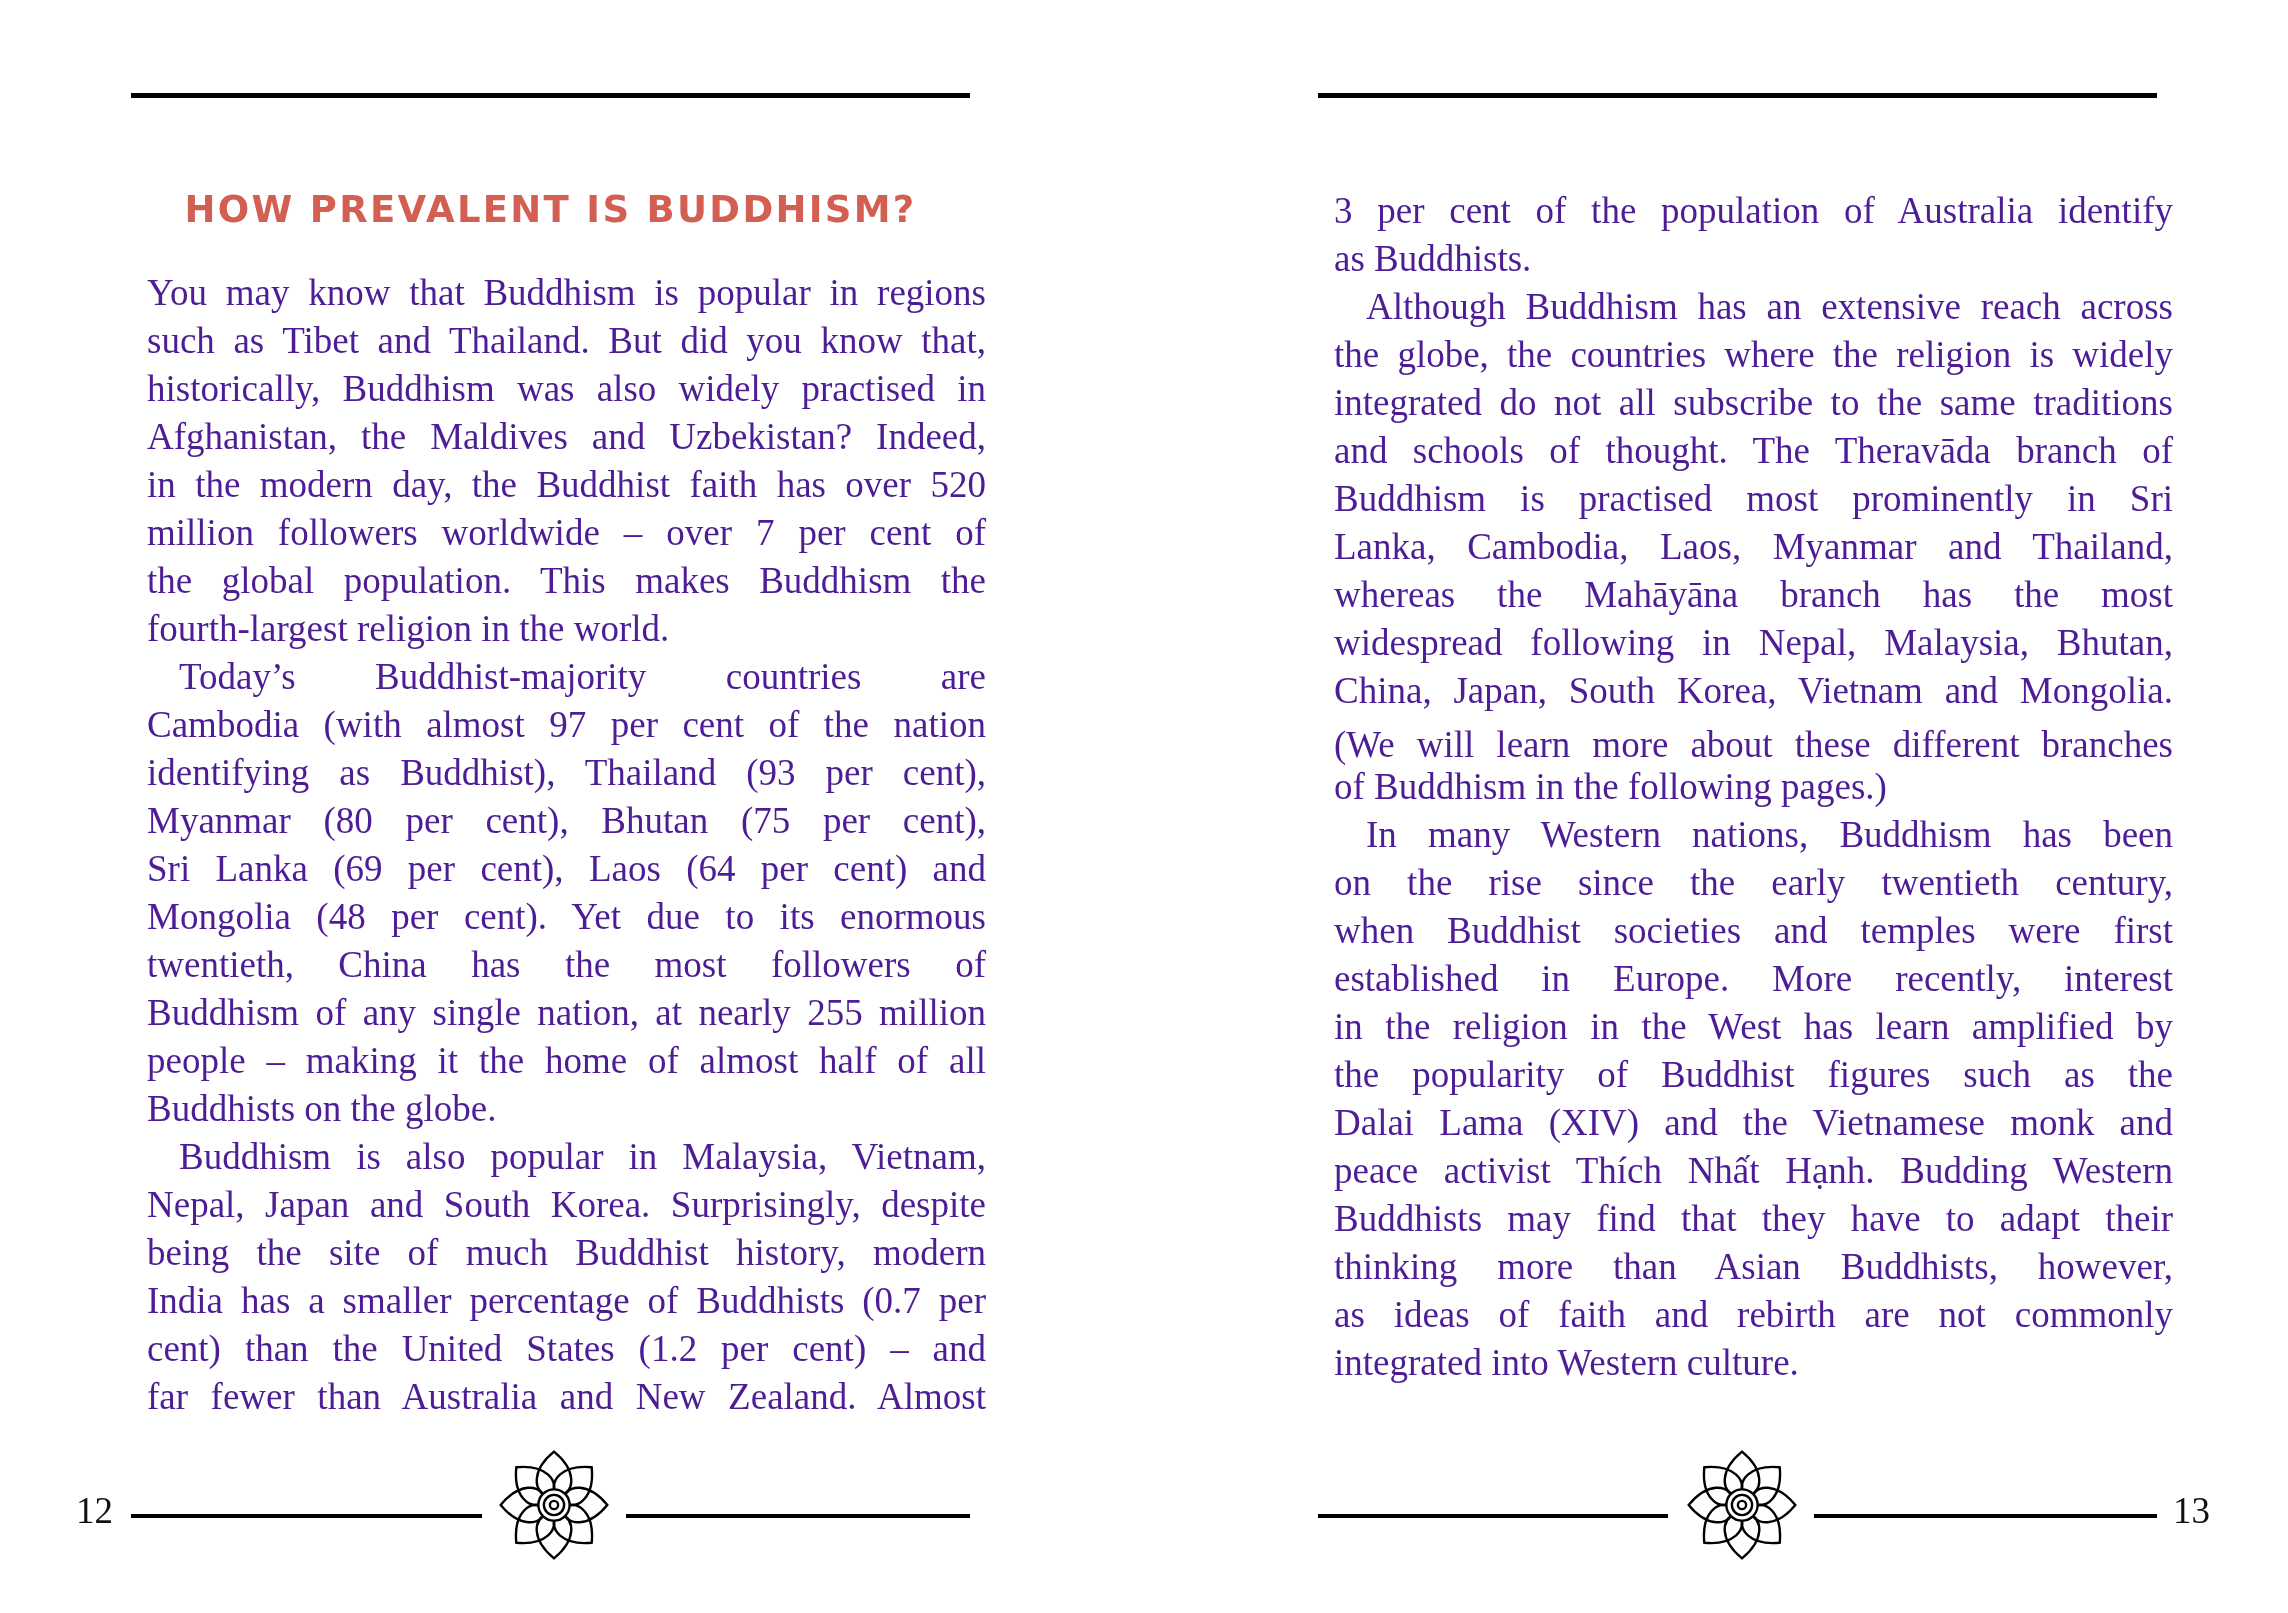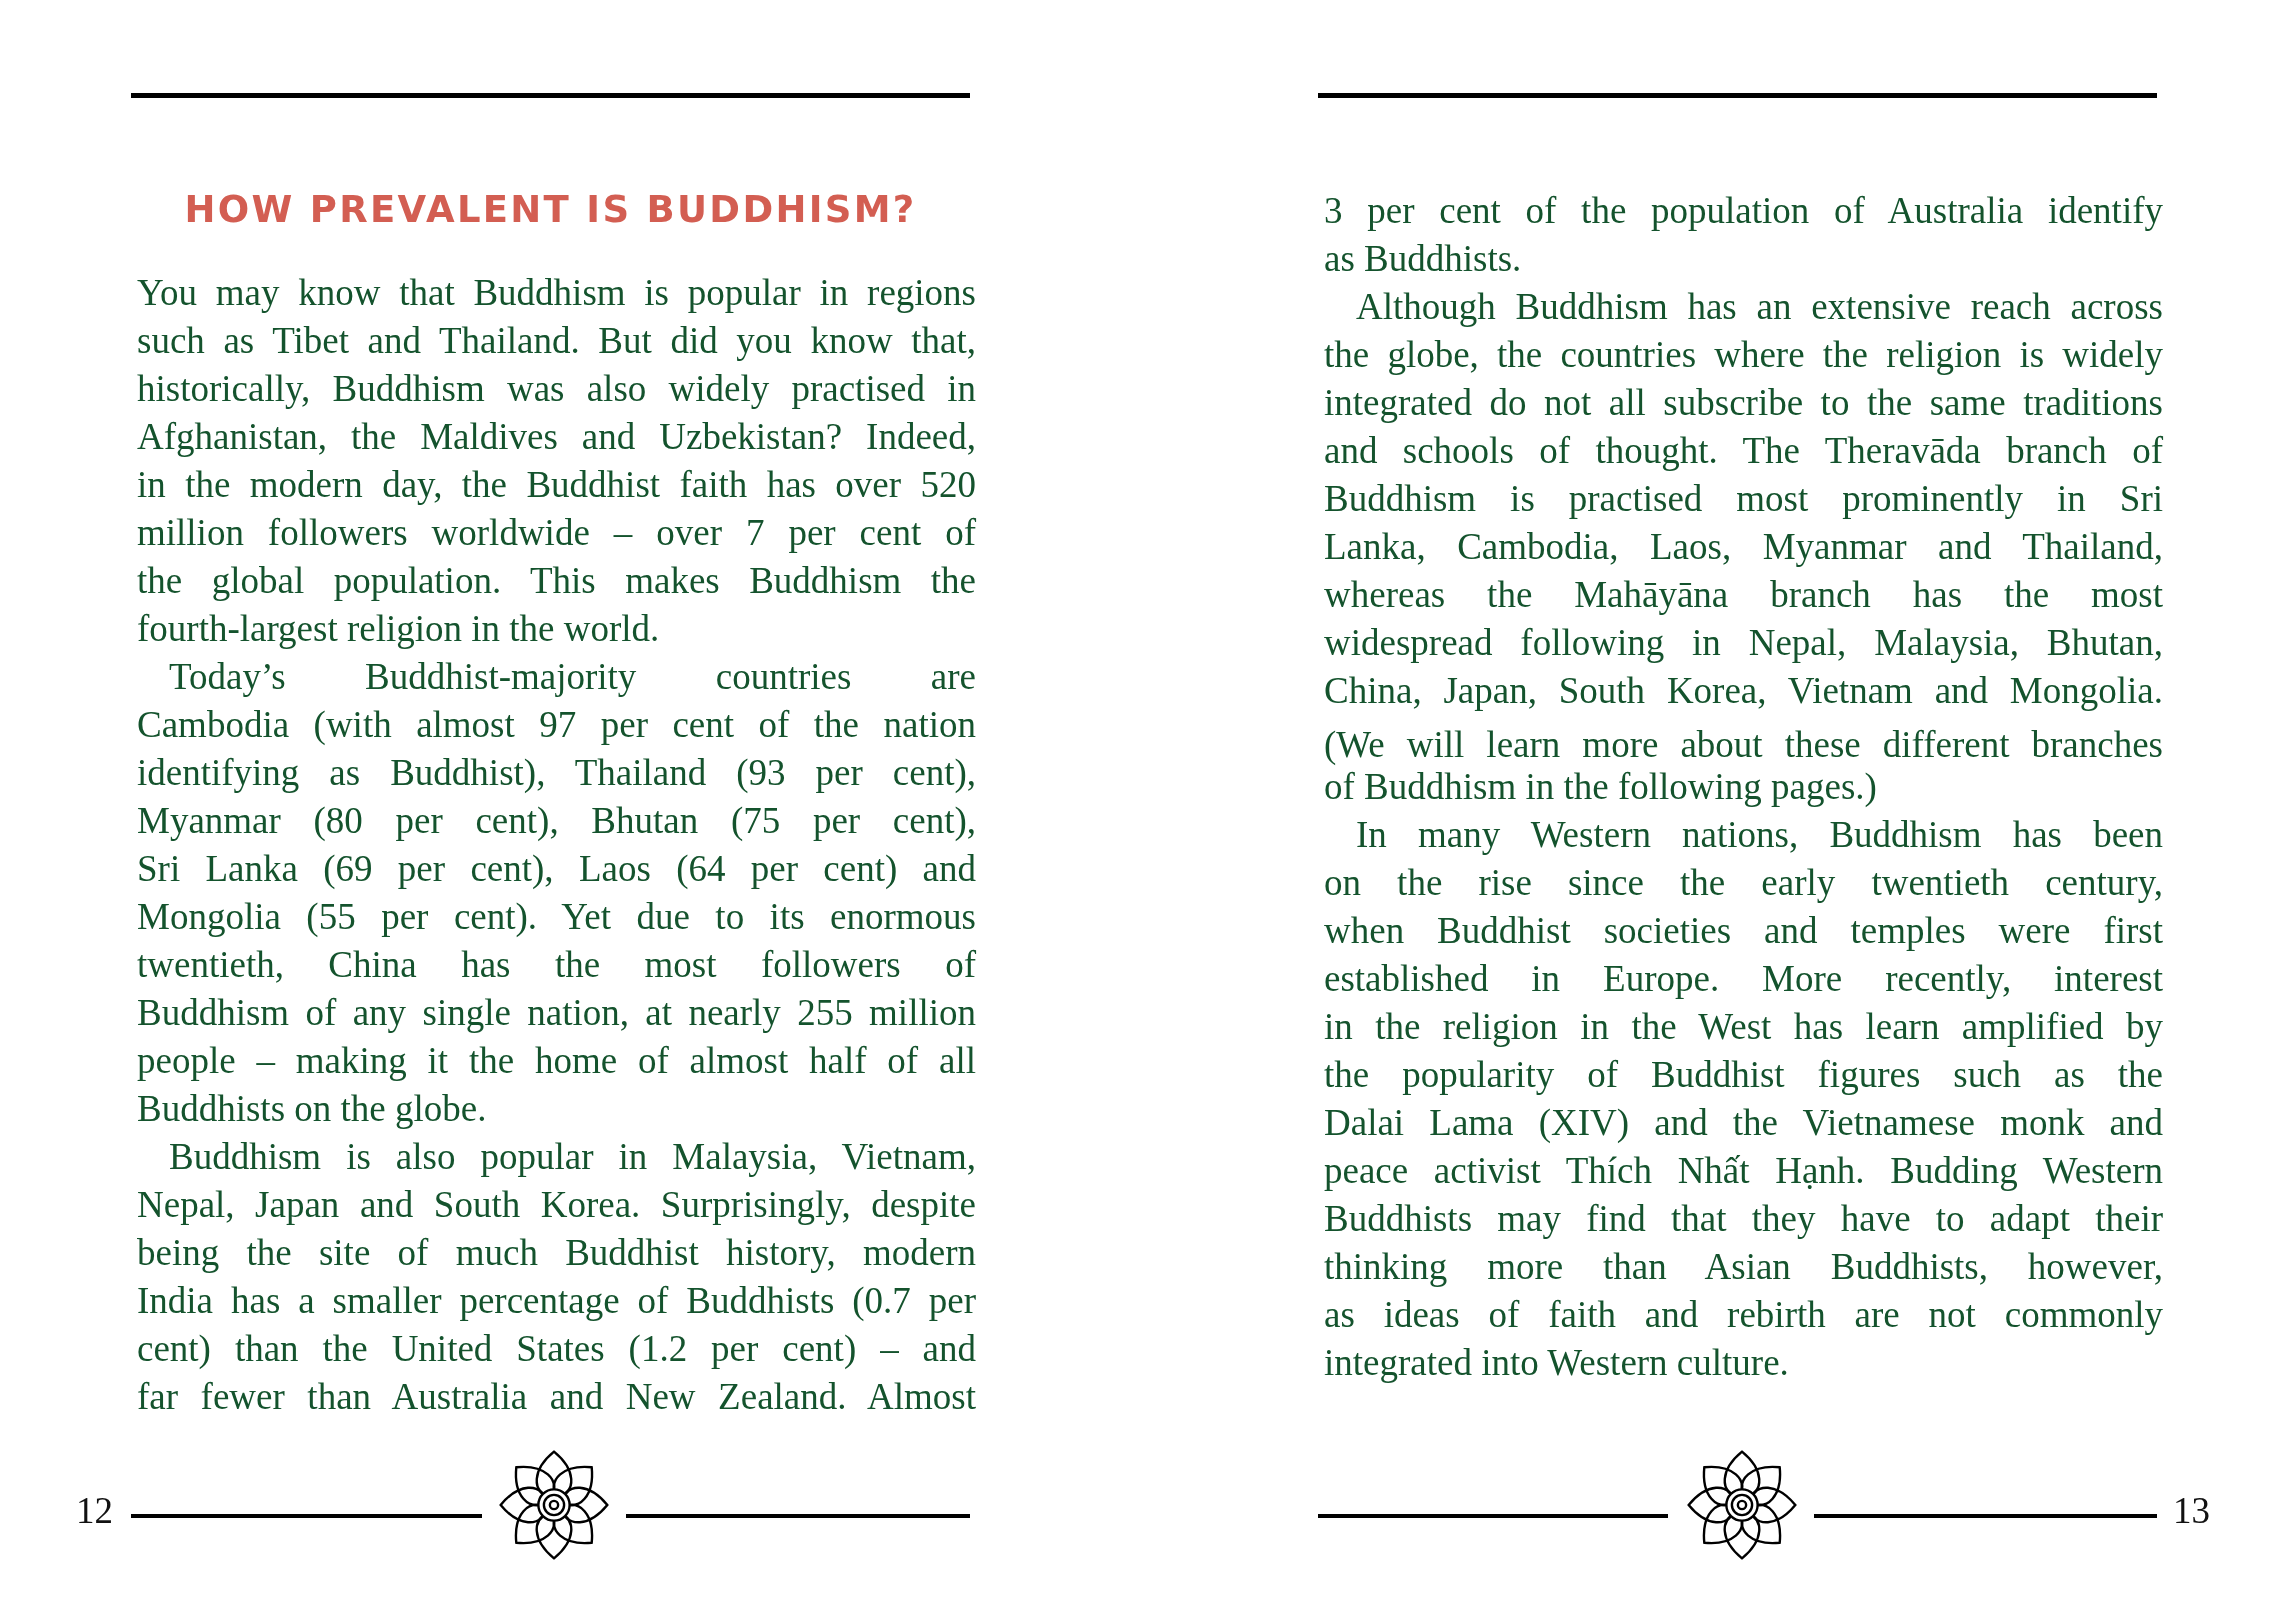--- a/index.html
+++ b/index.html
@@ -12,23 +12,23 @@
   .rule.top { top: 93px; }
   .rule.bottom { top: 1514px; height: 3.7px; }
   .heading {
     position: absolute; left: 131px; width: 839px; top: 187px;
     text-align: center; color: #D35E52;
     font-family: "DejaVu Sans", sans-serif; font-weight: bold;
     font-size: 37px; letter-spacing: 2.3px; line-height: 46px;
   }
   .body-text { position: absolute; width: 839px; }
   .line {
-    position: absolute; left: 6px; width: 839px; height: 48px;
+    position: absolute; left: 16px; width: 839px; height: 48px;
     font-family: "Liberation Serif", serif; font-size: 37px; line-height: 48px;
-    color: #14532d; white-space: nowrap;
+    color: #4c1d95; white-space: nowrap;
   }
   .line.j { text-align: justify; text-align-last: justify; }
   .line.last { text-align: left; }
   .line.indent { padding-left: 32px; width: 807px; }
   .folio {
     position: absolute; top: 1488px; font-family: "Liberation Serif", serif;
     font-size: 37px; line-height: 46px; color: #111;
   }
   .ornament { position: absolute; width: 114px; height: 114px; top: 1448px; }
   .ornament svg { width: 114px; height: 114px; display: block; }
@@ -49,21 +49,21 @@
         <div class="line j" style="top: 144px;">Afghanistan, the Maldives and Uzbekistan? Indeed,</div>
         <div class="line j" style="top: 192px;">in the modern day, the Buddhist faith has over 520</div>
         <div class="line j" style="top: 240px;">million followers worldwide – over 7 per cent of</div>
         <div class="line j" style="top: 288px;">the global population. This makes Buddhism the</div>
         <div class="line last" style="top: 336px;">fourth-largest religion in the world.</div>
         <div class="line j indent" style="top: 384px;">Today’s Buddhist-majority countries are</div>
         <div class="line j" style="top: 432px;">Cambodia (with almost 97 per cent of the nation</div>
         <div class="line j" style="top: 480px;">identifying as Buddhist), Thailand (93 per cent),</div>
         <div class="line j" style="top: 528px;">Myanmar (80 per cent), Bhutan (75 per cent),</div>
         <div class="line j" style="top: 576px;">Sri Lanka (69 per cent), Laos (64 per cent) and</div>
-        <div class="line j" style="top: 624px;">Mongolia (55 per cent). Yet due to its enormous</div>
+        <div class="line j" style="top: 624px;">Mongolia (48 per cent). Yet due to its enormous</div>
         <div class="line j" style="top: 672px;">twentieth, China has the most followers of</div>
         <div class="line j" style="top: 720px;">Buddhism of any single nation, at nearly 255 million</div>
         <div class="line j" style="top: 768px;">people – making it the home of almost half of all</div>
         <div class="line last" style="top: 816px;">Buddhists on the globe.</div>
         <div class="line j indent" style="top: 864px;">Buddhism is also popular in Malaysia, Vietnam,</div>
         <div class="line j" style="top: 912px;">Nepal, Japan and South Korea. Surprisingly, despite</div>
         <div class="line j" style="top: 960px;">being the site of much Buddhist history, modern</div>
         <div class="line j" style="top: 1008px;">India has a smaller percentage of Buddhists (0.7 per</div>
         <div class="line j" style="top: 1056px;">cent) than the United States (1.2 per cent) – and</div>
         <div class="line j" style="top: 1104px;">far fewer than Australia and New Zealand. Almost</div>

